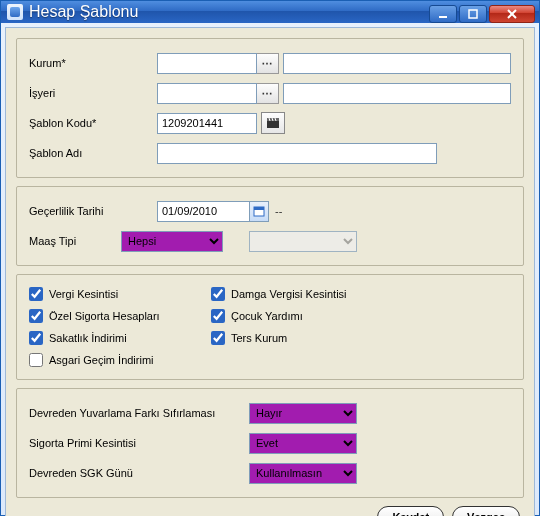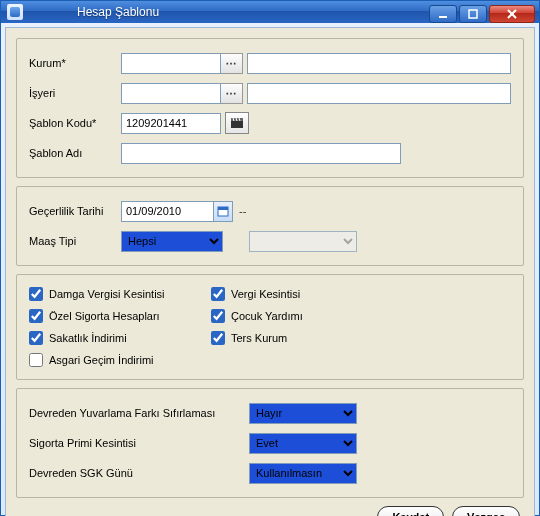--- a/index.html
+++ b/index.html
@@ -32,21 +32,21 @@
     width: 16px; height: 16px;
     background: linear-gradient(#eef4fc,#cfe2fb);
     border-radius: 2px;
     margin-right: 6px;
     position: relative;
   }
   .title-icon::after{
     content:""; position:absolute; left:3px; top:3px; width:10px; height:10px;
     background: linear-gradient(#6fa7ec,#2f6bc5); border-radius:2px;
   }
-  .title-text { flex: 0 0 auto; font-size: 12px; text-shadow: 0 1px 1px rgba(0,0,0,.4); margin-left: 48px; }
+  .title-text { flex: 0 0 auto; font-size: 16px; text-shadow: 0 1px 1px rgba(0,0,0,.4); }
   .title-spacer { flex: 1; }
   .win-btns { display: flex; }
   .win-btn {
     width: 28px; height: 18px;
     margin: 4px 2px 0 0;
     border: 1px solid #164a93;
     background: linear-gradient(#69a0e6,#2f6bc5);
     border-radius: 3px;
     display:flex; align-items:center; justify-content:center;
     color:#fff;
@@ -81,20 +81,21 @@
   .lbl { width: 92px; color:#000; }
   .lbl.wide { width: 220px; }
 
   .tb {
     height: 21px;
     border: 1px solid #7F9DB9;
     background: #fff;
     padding: 0 4px;
     font: inherit;
     outline: none;
+    margin-left: 36px;
   }
   .tb.small { width: 100px; }
   .tb.fill { flex:1; }
 
   .lookup-pair { display:flex; align-items:center; gap:0; }
   .lookup-pair .tb { width: 100px; }
   .lookup-btn {
     width: 22px; height: 21px;
     border: 1px solid #999; border-left:none;
     background: linear-gradient(#fdfdfd,#e3e3e3);
@@ -119,21 +120,21 @@
     border: 1px solid #7F9DB9;
     background: linear-gradient(#e8f0fc,#c7dcf7);
     display:flex; align-items:center; justify-content:center;
     cursor:pointer;
   }
   .date-sep { margin: 0 6px; color:#333; }
 
   select.sel {
     height: 21px;
     border: 1px solid #7F9DB9;
-    background:#1d4ed8;
+    background:#a21caf;
     font: inherit;
     padding: 0 2px;
   }
   .sel.small { width: 102px; }
   .sel.mid { width: 108px; }
   .sel.disabled { background:#eee; color:#888; }
 
   .chk-grid {
     display:grid;
     grid-template-columns: 170px 1fr;
@@ -253,25 +254,25 @@
         <select class="sel mid disabled" disabled="">
           <option></option>
         </select>
       </div>
     </div>
 
     <div class="groupbox">
       <div class="chk-grid">
         <label class="chk">
           <input type="checkbox" checked="" style="">
+          <span>Vergi Kesintisi</span>
+        </label>
+        <label class="chk">
+          <input type="checkbox" checked="" style="">
           <span>Damga Vergisi Kesintisi</span>
-        </label>
-        <label class="chk">
-          <input type="checkbox" checked="" style="">
-          <span>Vergi Kesintisi</span>
         </label>
         <label class="chk">
           <input type="checkbox" checked="" style="">
           <span>Özel Sigorta Hesapları</span>
         </label>
         <label class="chk">
           <input type="checkbox" checked="" style="">
           <span>Çocuk Yardımı</span>
         </label>
         <label class="chk">

